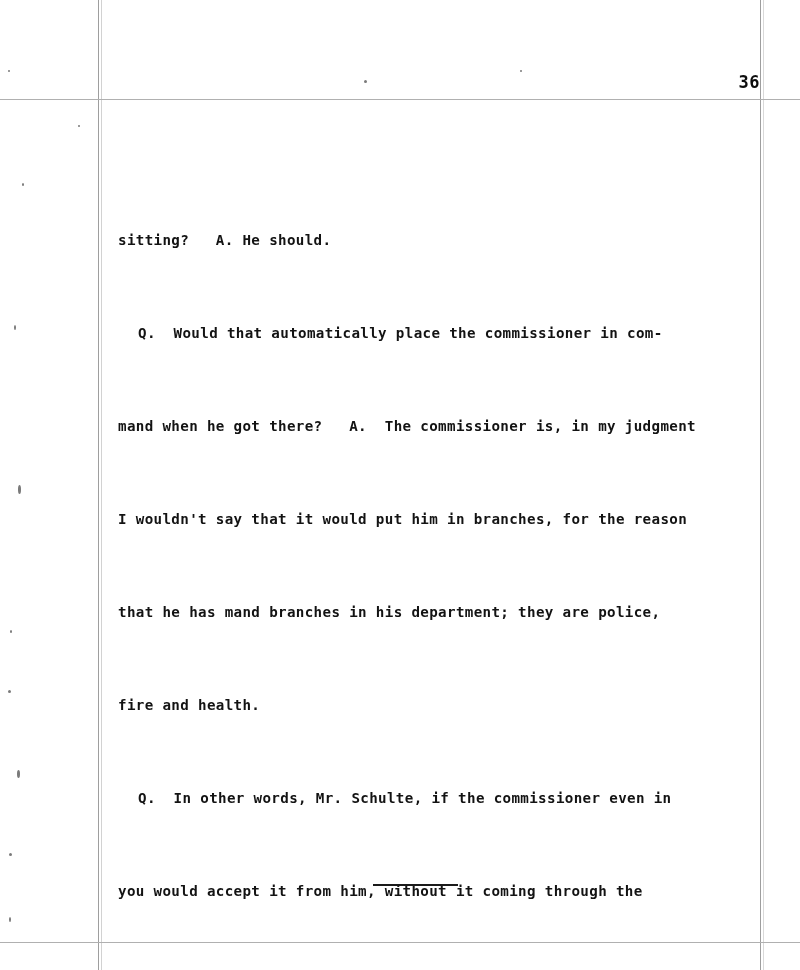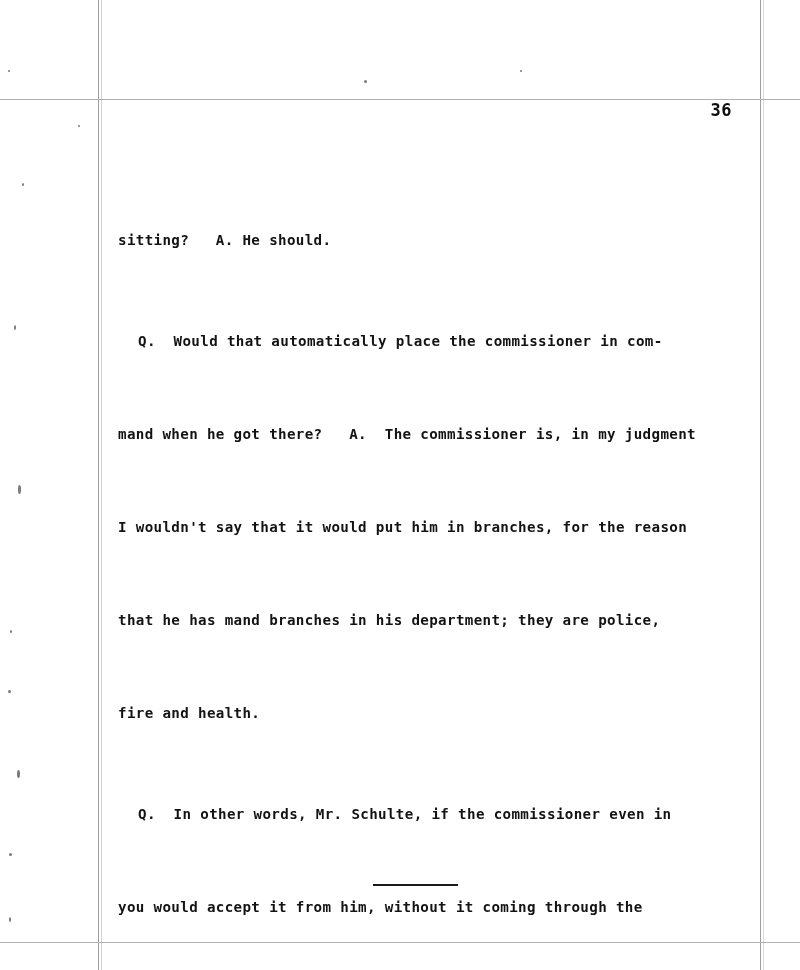--- a/index.html
+++ b/index.html
@@ -74,28 +74,27 @@
   
   .speck {
     position: absolute;
     background: #7a7a7a;
     border-radius: 50%;
   }
 
   
   #page-number {
     position: absolute;
-    right: 68px;
+    right: 40px;
     top: 72px;
     font-family: "DejaVu Sans Mono", "Liberation Mono", monospace;
     font-size: 17px;
     font-weight: 700;
     letter-spacing: 0.5px;
     color: #0d0d0d;
-    margin-top: 28px;
   }
 
   
   #transcript {
     position: absolute;
     left: 118px;
     top: 163px;
     width: 640px;
   }
   .para {
@@ -103,21 +102,21 @@
     line-height: 31px;
     letter-spacing: 0.35px;
     color: #131313;
     white-space: pre-wrap;
     font-weight: 700;
   }
   .line {
     display: block;
     white-space: pre;
   }
-  .line.ind1 { padding-left: 20px; margin-top: 8px; }
+  .line.ind1 { padding-left: 20px; }
 
   
   #closing-divider {
     position: absolute;
     left: 373px;
     top: 884px;
     width: 85px;
     height: 2px;
     background: #1a1a1a;
   }

